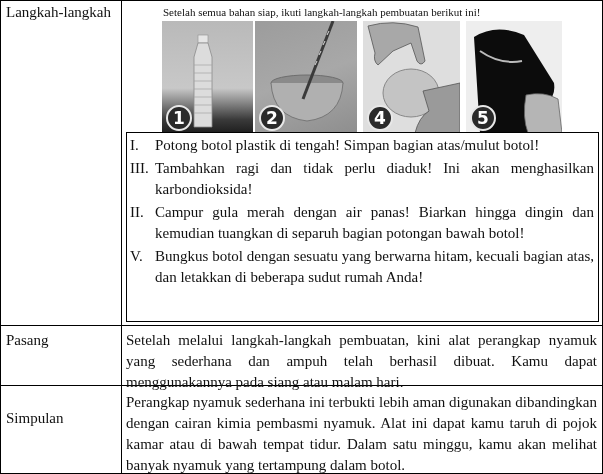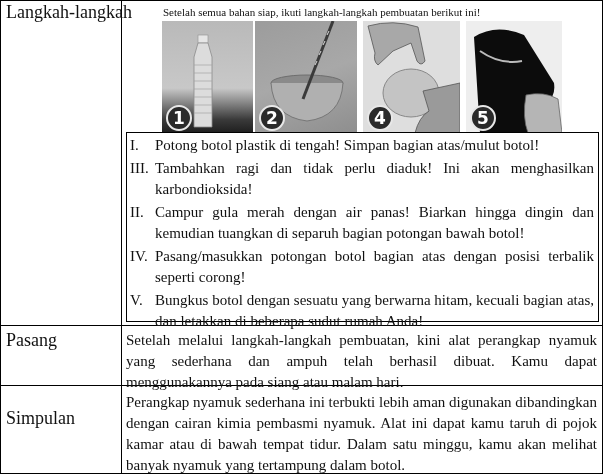--- a/index.html
+++ b/index.html
@@ -3,21 +3,21 @@
 <meta charset="utf-8">
 <style>
   * { box-sizing: border-box; margin: 0; padding: 0; }
   html, body { width: 603px; height: 474px; background: #ffffff; overflow: hidden; }
   body { font-family: "Liberation Serif", "DejaVu Serif", serif; font-size: 15px; color: #111; line-height: 21px; }
 
   .tbl { position: absolute; left: 0; top: 0; width: 603px; height: 474px; border: 1px solid #000; }
   .vline { position: absolute; left: 121px; top: 0; width: 1px; background: #000; height: 474px; }
   .hline { position: absolute; left: 0; width: 603px; height: 1px; background: #000; }
 
-  .label { position: absolute; left: 6px; font-size: 18px; }
+  .label { position: absolute; left: 6px; font-size: 15px; }
   .intro { position: absolute; left: 127px; top: 2px; font-size: 11px; white-space: nowrap; margin-left: 36px; }
 
   .photos { position: absolute; top: 21px; left: 162px; width: 400px; height: 112px; }
   .photo { position: absolute; top: 0; height: 112px; overflow: hidden; }
   .badge { position: absolute; bottom: 2px; left: 4px; width: 26px; height: 26px; border-radius: 50%;
            background: #2a2a2a; border: 2px solid #e8e8e8; color: #fff; font-family: "DejaVu Sans", sans-serif;
            font-weight: bold; font-size: 17px; line-height: 22px; text-align: center; }
 
   .steps { position: absolute; left: 126px; top: 132px; width: 473px; height: 190px; border: 1px solid #000; padding: 2px 4px 0 3px; }
   .step { display: flex; margin-bottom: 2px; }
@@ -95,24 +95,20 @@
   </div>
   <div class="step">
     <span class="num">III.</span>
     <span class="txt">Tambahkan ragi dan tidak perlu diaduk! Ini akan menghasilkan karbondioksida!</span>
   </div>
   <div class="step">
     <span class="num">II.</span>
     <span class="txt">Campur gula merah dengan air panas! Biarkan hingga dingin dan kemudian tuangkan di separuh bagian potongan bawah botol!</span>
   </div>
   <div class="step">
-    <span class="num">IV.</span>
-    <span class="txt">Pasang/masukkan potongan botol bagian atas dengan posisi terbalik seperti corong!</span>
-  </div>
-  <div class="step">
     <span class="num">V.</span>
     <span class="txt">Bungkus botol dengan sesuatu yang berwarna hitam, kecuali bagian atas, dan letakkan di beberapa sudut rumah Anda!</span>
   </div>
 </div>
 
 <div class="label" style="top:330px">Pasang</div>
 <div class="para" style="top:330px">Setelah melalui langkah-langkah pembuatan, kini alat perangkap nyamuk yang sederhana dan ampuh telah berhasil dibuat. Kamu dapat menggunakannya pada siang atau malam hari.</div>
 
 <div class="label" style="top:408px">Simpulan</div>
 <div class="para" style="top:392px">Perangkap nyamuk sederhana ini terbukti lebih aman digunakan dibandingkan dengan cairan kimia pembasmi nyamuk. Alat ini dapat kamu taruh di pojok kamar atau di bawah tempat tidur. Dalam satu minggu, kamu akan melihat banyak nyamuk yang tertampung dalam botol.</div>

